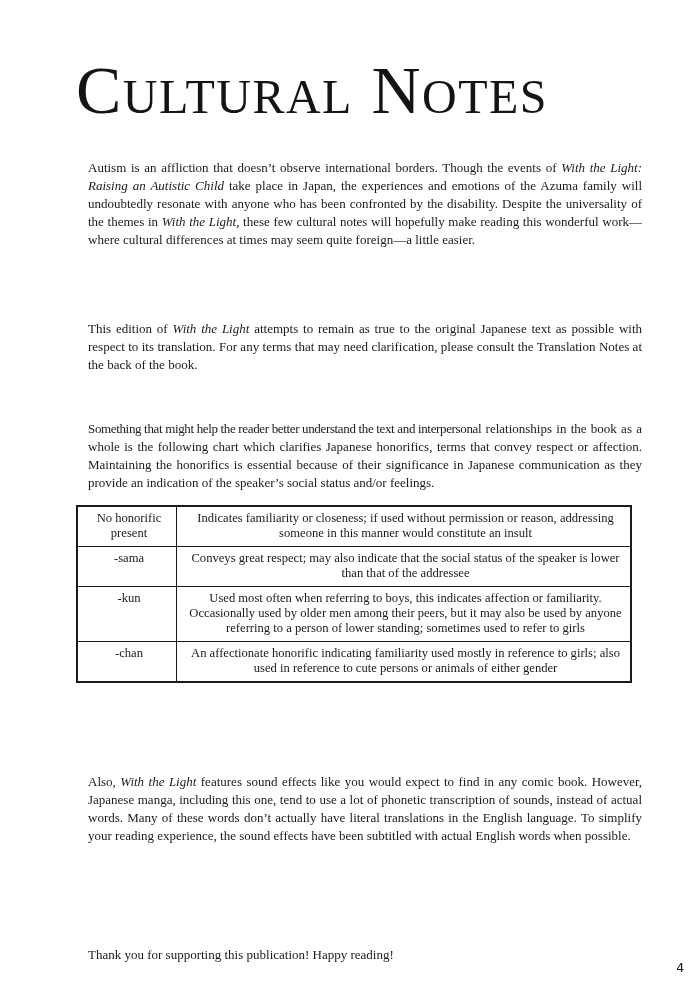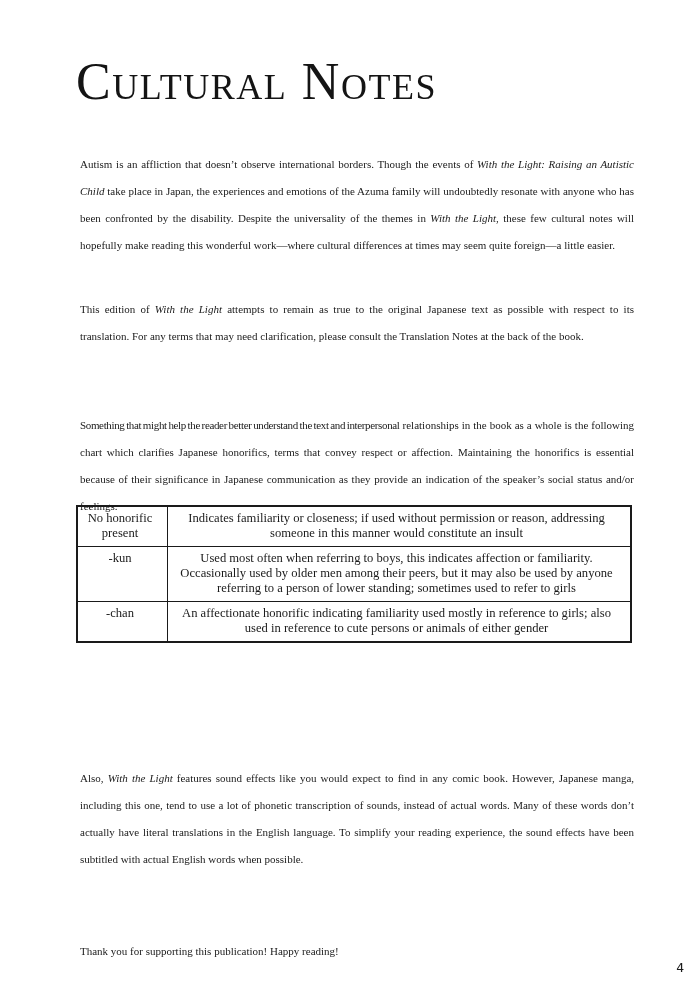--- a/index.html
+++ b/index.html
@@ -3,42 +3,42 @@
 <meta charset="utf-8">
 <style>
   html, body { margin: 0; padding: 0; background: #ffffff; }
   body {
     width: 700px; height: 1004px; position: relative; overflow: hidden;
     font-family: "Liberation Serif", "DejaVu Serif", serif;
     color: #1a1a1a;
   }
   .title {
     position: absolute; left: 76px; top: 56px;
-    font-size: 52px; font-variant: small-caps; letter-spacing: 1.5px;
+    font-size: 68px; font-variant: small-caps; letter-spacing: 1.5px;
     font-weight: normal; margin: 0; line-height: 1; color: #141414;
   }
   .para {
     position: absolute; left: 76px; width: 554px;
-    font-size: 11px; line-height: 27px; text-align: justify; margin: 4px;
+    font-size: 13px; line-height: 18px; text-align: justify; margin: 12px;
   }
   .para i { font-style: italic; }
   #p1 { top: 147px; }
-  #p2 { top: 292px; }
+  #p2 { top: 308px; }
   #p3 { top: 408px; }
   #p4 { top: 761px; }
   #p5 { top: 934px; }
   .tight { letter-spacing: -0.35px; word-spacing: -1px; }
   table.hon {
     position: absolute; left: 76px; top: 505px; width: 556px;
     border-collapse: collapse; border: 2px solid #1a1a1a;
     font-size: 12.6px; line-height: 15px;
   }
   table.hon td {
     border: 1.5px solid #1a1a1a; text-align: center; vertical-align: top;
-    padding: 4px 6px 5px 1px;
+    padding: 4px 6px 5px 10px;
   }
   table.hon td.term { width: 82px; }
   .page-num {
     position: absolute; right: 16px; top: 960px;
     font-family: "DejaVu Sans Mono", monospace; font-size: 13px;
   }
 </style>
 </head>
 <body>
 
@@ -50,20 +50,24 @@
 
 <p class="para" id="p3"><span class="tight">Something that might help the reader better understand the text and interpersonal</span><span> relationships in the book as a whole is the following chart which clarifies Japanese honorifics, terms that convey respect or affection. Maintaining the honorifics is essential because of their significance in Japanese communication as they provide an indication of the speaker’s social status and/or feelings.</span></p>
 
 <table class="hon">
   <tbody id="hon-body">
     <tr>
         <td class="term">No honorific present</td>
         <td>Indicates familiarity or closeness; if used without permission or reason, addressing someone in this manner would constitute an insult</td>
       </tr>
     <tr>
+        <td class="term">-sama</td>
+        <td>Conveys great respect; may also indicate that the social status of the speaker is lower than that of the addressee</td>
+      </tr>
+    <tr>
         <td class="term">-kun</td>
         <td>Used most often when referring to boys, this indicates affection or familiarity. Occasionally used by older men among their peers, but it may also be used by anyone referring to a person of lower standing; sometimes used to refer to girls</td>
       </tr>
     <tr>
         <td class="term">-chan</td>
         <td>An affectionate honorific indicating familiarity used mostly in reference to girls; also used in reference to cute persons or animals of either gender</td>
       </tr>
   </tbody>
 </table>
 

